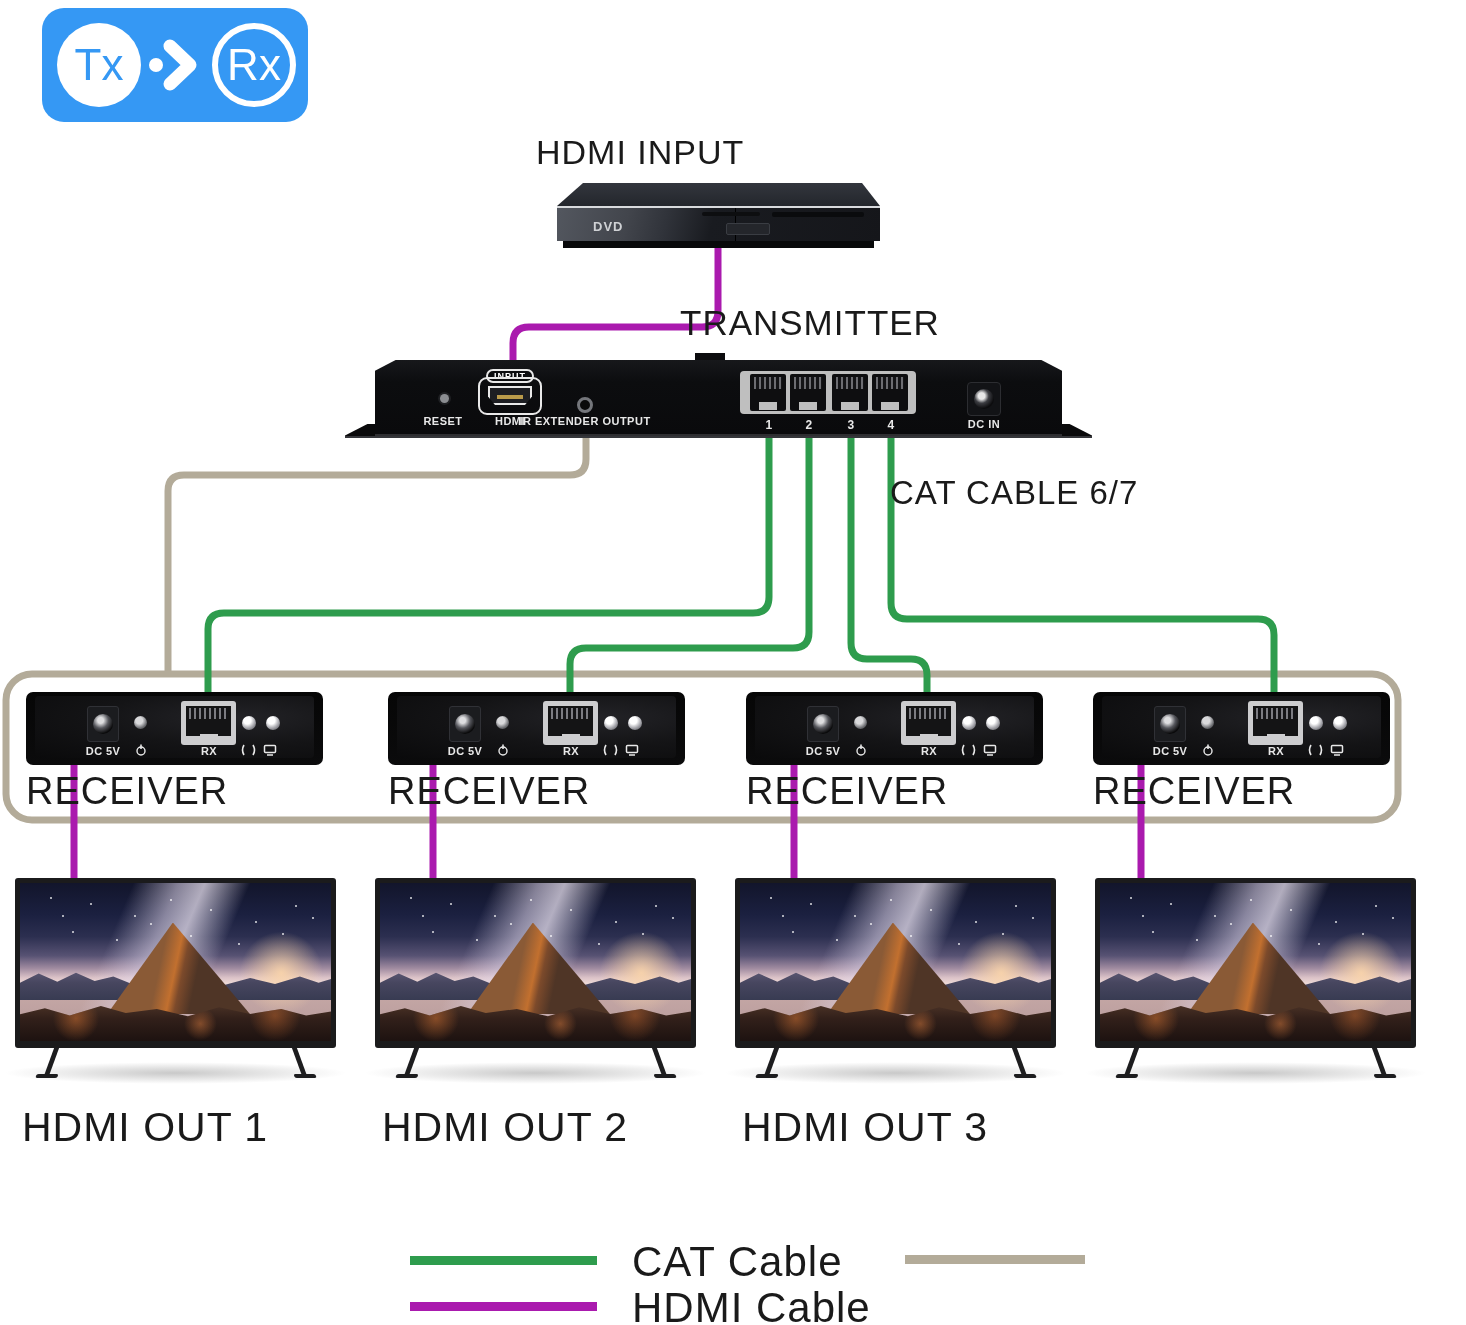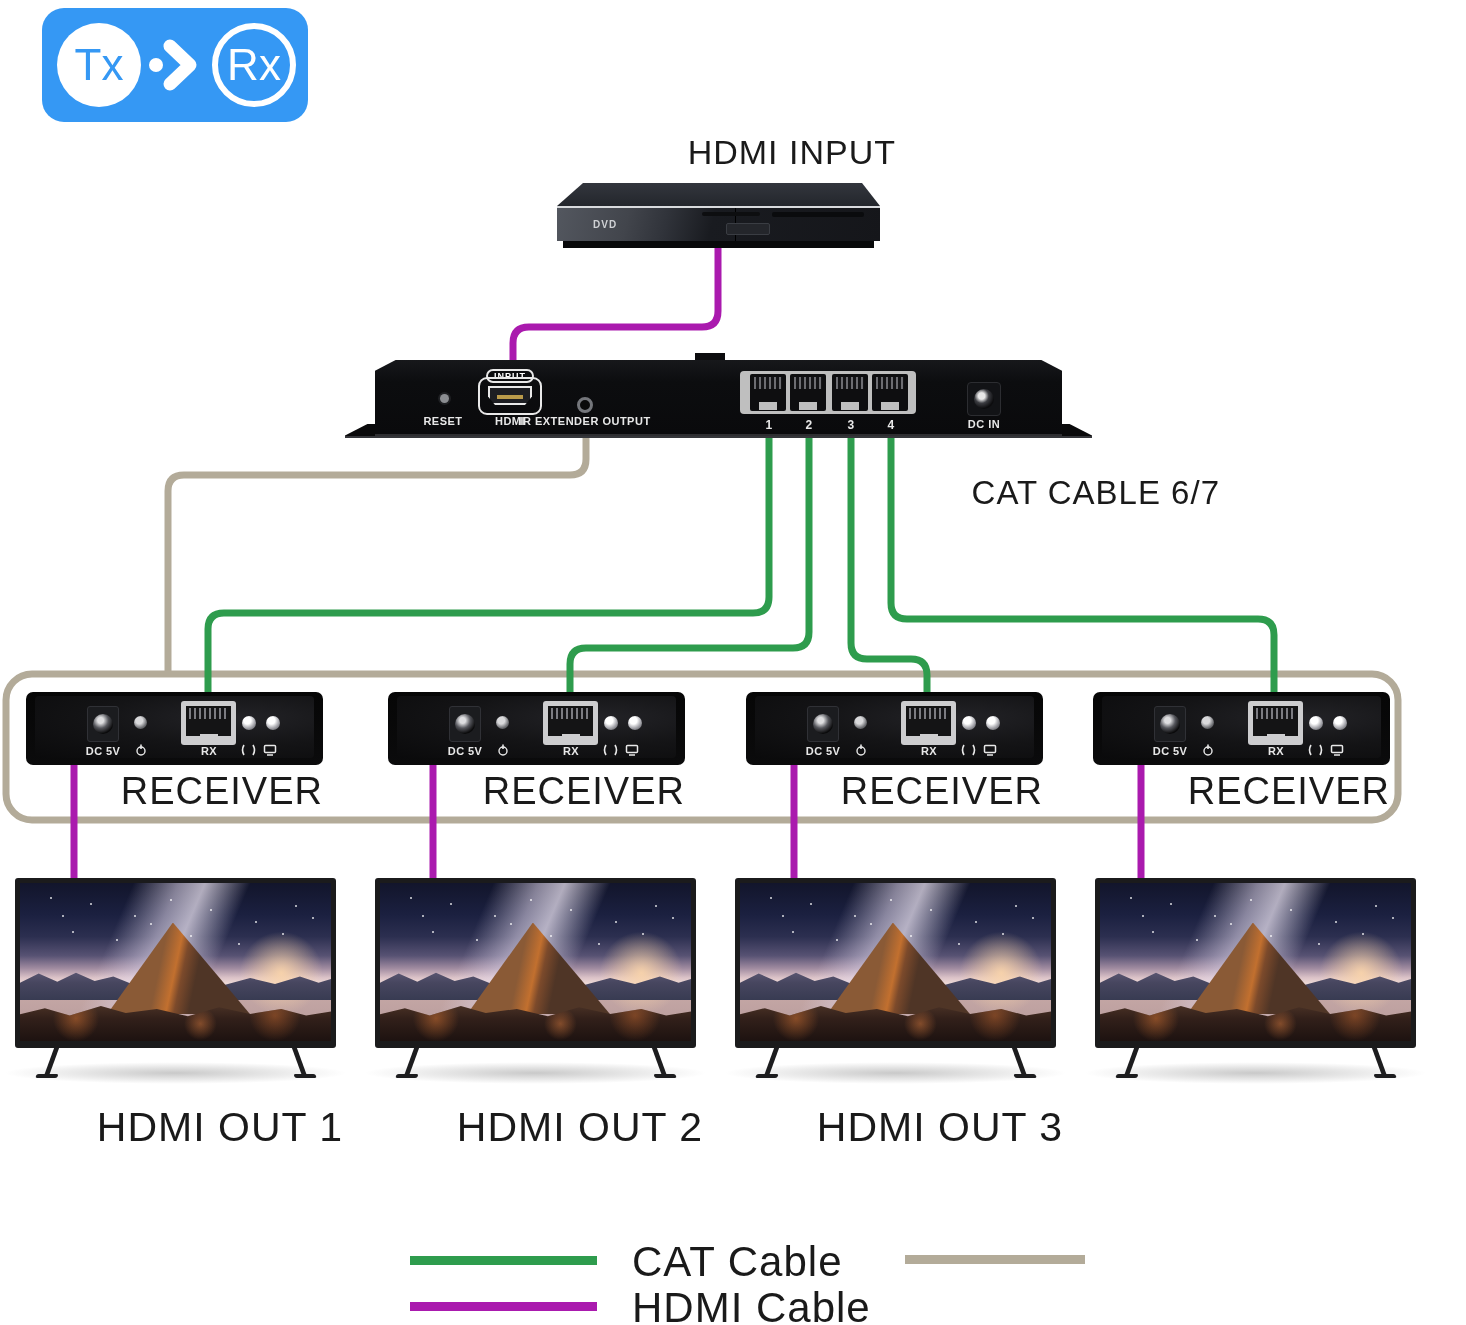--- a/index.html
+++ b/index.html
@@ -3,21 +3,21 @@
 <meta charset="utf-8">
 <style>
   :root{
     --cat:#2E9C4D; --hdmi:#AA1AAE; --ir:#B3AB99; --blue:#3598F4; --ink:#1a1a1a;
   }
   *{margin:0;padding:0;box-sizing:border-box;}
   body{background:#fff;font-family:"Liberation Sans", sans-serif;}
   #canvas{position:relative;width:1464px;height:1325px;background:#fff;overflow:hidden;}
   .abs{position:absolute;}
   .lbl{position:absolute;color:var(--ink);letter-spacing:1px;white-space:nowrap;}
-  .center{text-align:right;}
+  .center{text-align:left;}
 
   
   .badge{left:42px;top:8px;width:266px;height:114px;background:var(--blue);border-radius:22px;}
   .badge-circle{position:absolute;top:15px;width:84px;height:84px;border-radius:50%;
     display:flex;align-items:center;justify-content:center;font-size:44px;}
   .tx-c{left:15px;background:#fff;color:var(--blue);}
   .rx-c{left:170px;border:6px solid #fff;color:#fff;}
   .badge-arrow{position:absolute;left:104px;top:27px;}
 
   
@@ -33,21 +33,21 @@
   .c-ir{stroke:var(--ir);stroke-width:7;fill:none;}
 
   
   .dvd{left:557px;top:183px;width:323px;height:65px;}
   .dvd-top{position:absolute;left:0;top:0;width:100%;height:23px;background:linear-gradient(180deg,#33363d,#23262c);
     clip-path:polygon(26px 0, calc(100% - 18px) 0, 100% 100%, 0 100%);}
   .dvd-strip{position:absolute;left:0;top:23px;width:100%;height:2px;background:#d8dadd;}
   .dvd-front{position:absolute;left:0;top:25px;width:100%;height:33px;
     background:linear-gradient(104deg,#53575f 0%,#42454c 22%,#303publice33a 34%,#191b20 48%,#15161a 100%);
     background:linear-gradient(104deg,#53575f 0%,#42454c 22%,#30333a 34%,#191b20 48%,#15161a 100%);}
-  .dvd-logo{position:absolute;left:36px;top:11px;color:#cfd1d4;font-size:10px;font-weight:bold;letter-spacing:1px;}
+  .dvd-logo{position:absolute;left:36px;top:11px;color:#cfd1d4;font-size:13px;font-weight:bold;letter-spacing:1px;}
   .dvd-seam{position:absolute;left:55%;top:0;width:1px;height:100%;background:#000;}
   .dvd-btns{position:absolute;right:16px;top:4px;width:92px;height:5px;background:#0a0b0d;border-radius:2px;}
   .dvd-btn2{position:absolute;right:120px;top:4px;width:58px;height:4px;background:#0d0e10;border-radius:2px;}
   .dvd-disp{position:absolute;right:110px;top:15px;width:44px;height:12px;background:#24262b;border-radius:2px;
     border:1px solid #3a3d43;}
   .dvd-base{position:absolute;left:6px;right:6px;top:58px;height:7px;background:#08090a;}
 
   
   .tx-flange{left:345px;top:424px;width:747px;height:14px;background:#0a0a0b;
     clip-path:polygon(0 82%,3% 0,97% 0,100% 82%,100% 100%,0 100%);border-bottom:2px solid #35363a;}
@@ -174,20 +174,21 @@
     <div class="dvd-front">
       <div class="dvd-logo">DVD</div>
       <div class="dvd-seam"></div>
       <div class="dvd-btns"></div>
       <div class="dvd-btn2"></div>
       <div class="dvd-disp"></div>
     </div>
     <div class="dvd-base"></div>
   </div>
 
+  <div class="lbl center transmitter-lbl">TRANSMITTER</div>
   <div class="abs tx-flange"></div>
   <div class="abs tx-tab"></div>
   <div class="abs tx-body">
     <div class="reset-dot"></div>
     <div class="plbl" style="left:38px;top:55px;width:60px;">RESET</div>
     <div class="input-tab">INPUT</div>
     <div class="hdmi-box">
       <div class="hdmi-conn"></div>
     </div>
     <div class="plbl" style="left:105px;top:55px;width:60px;">HDMI</div>

